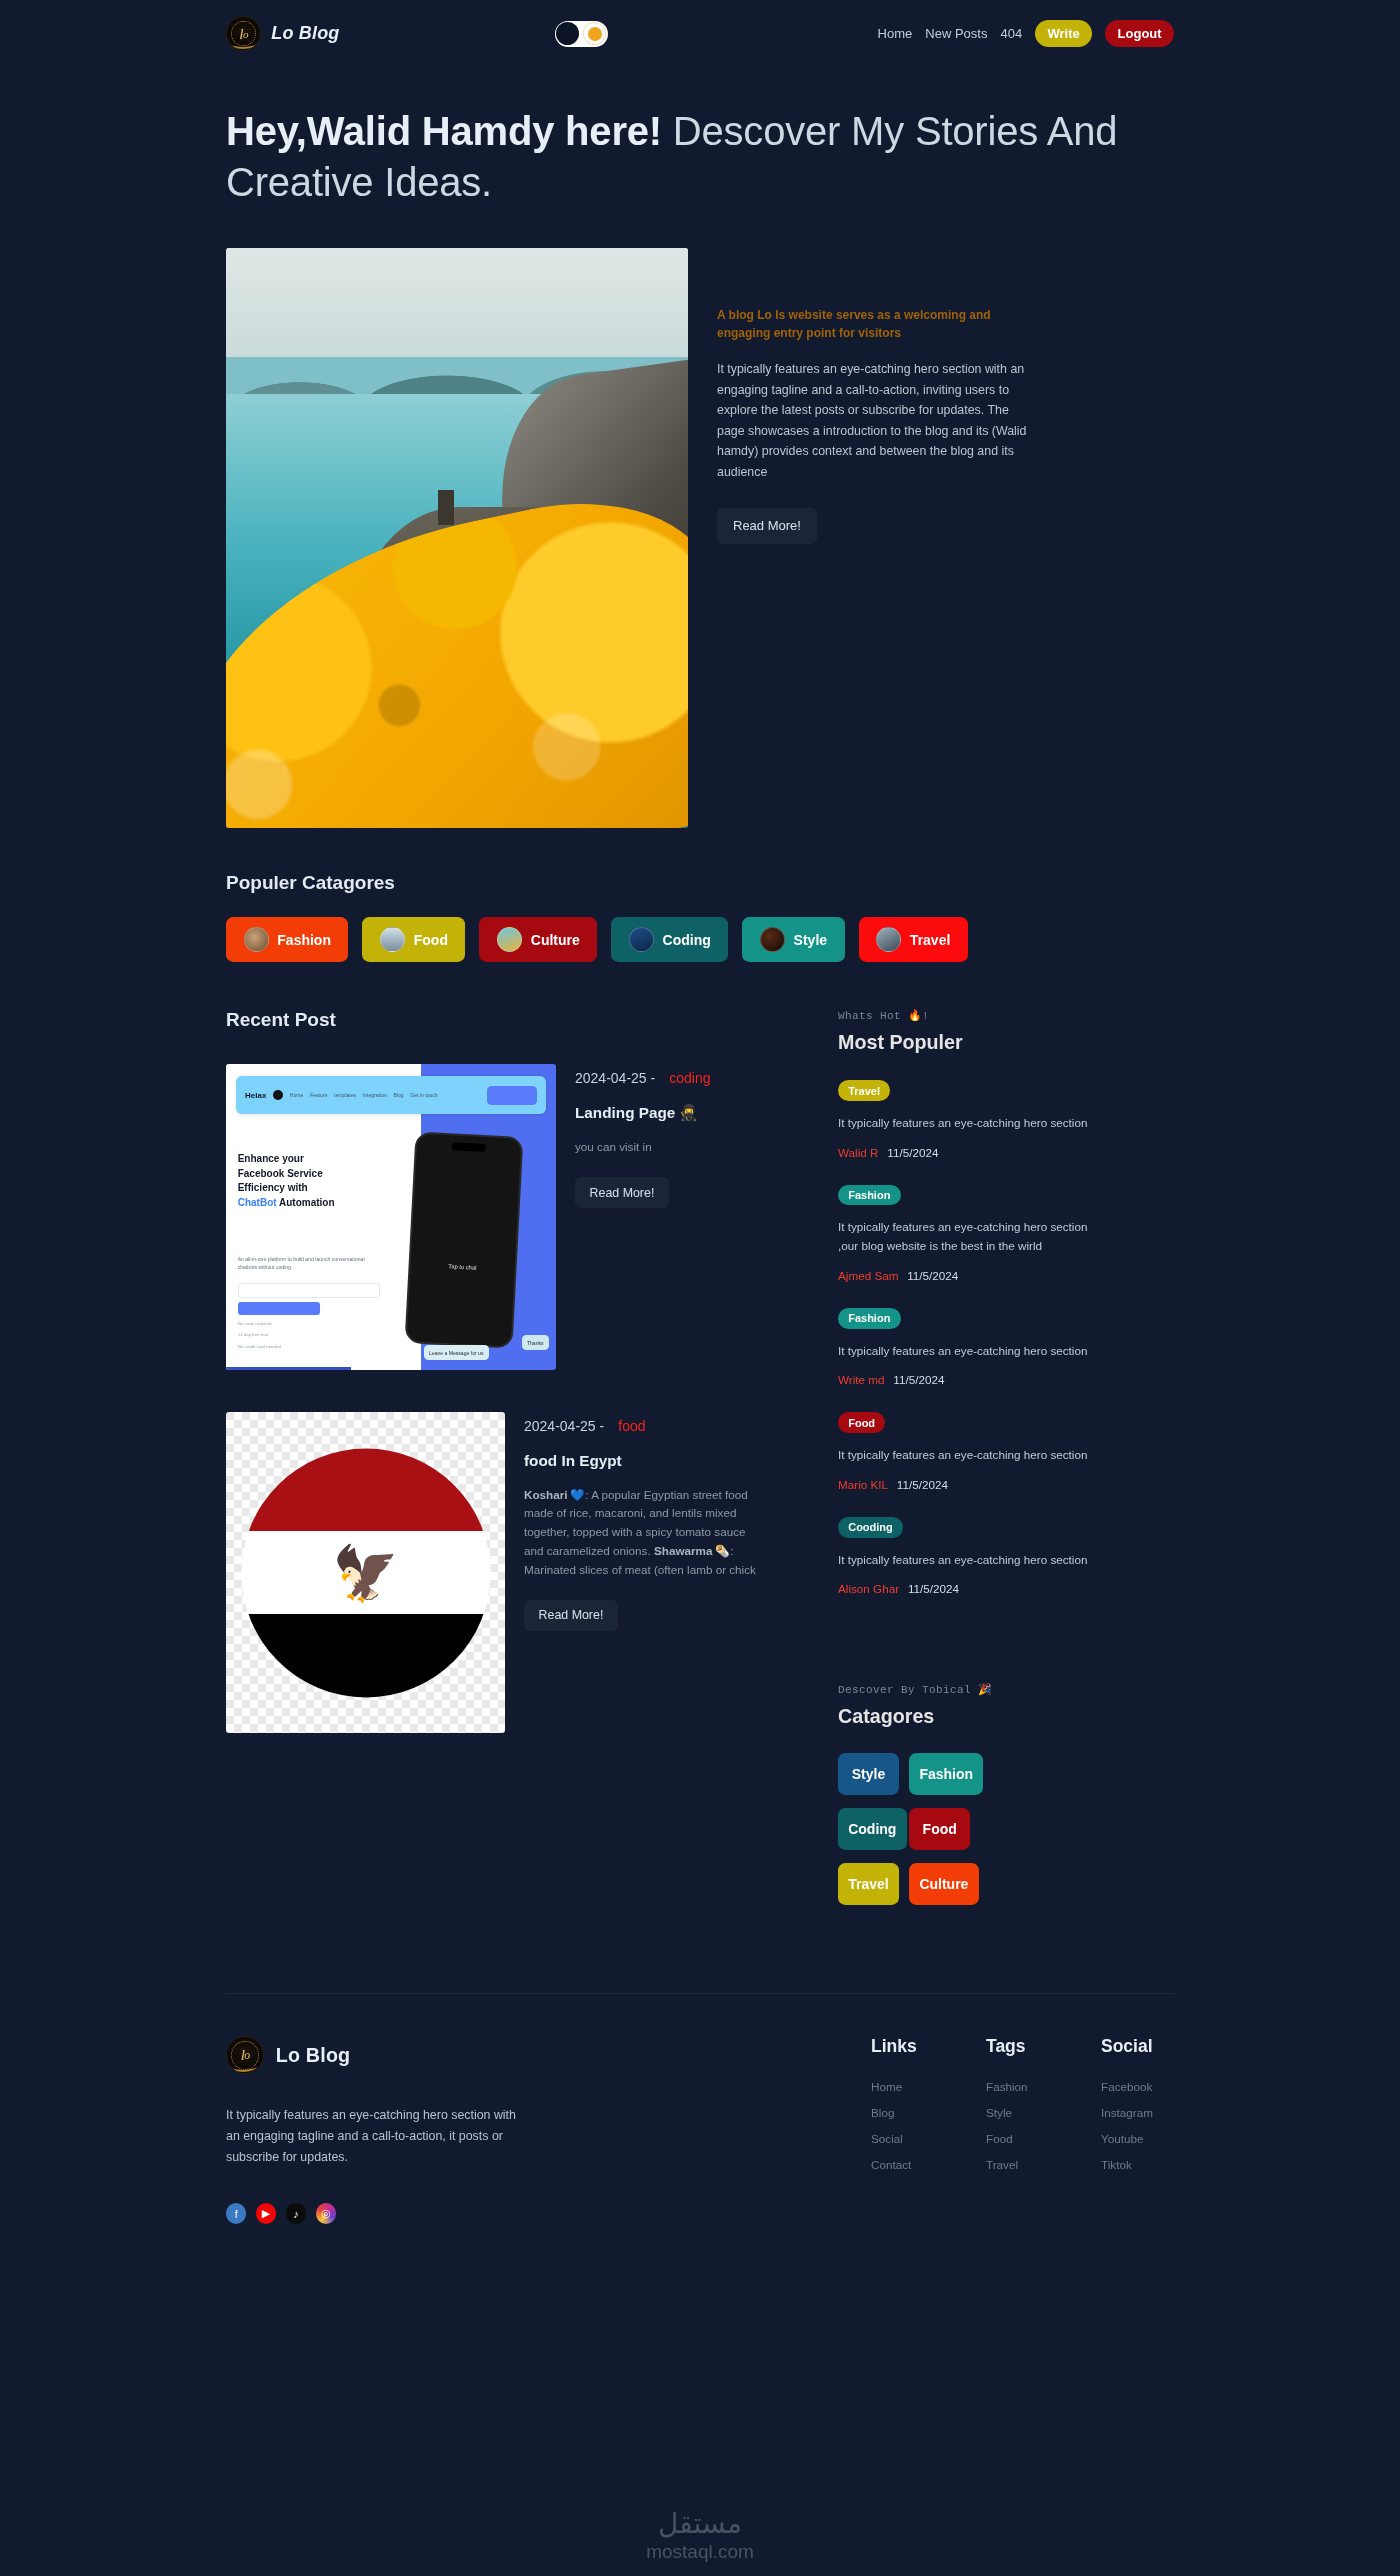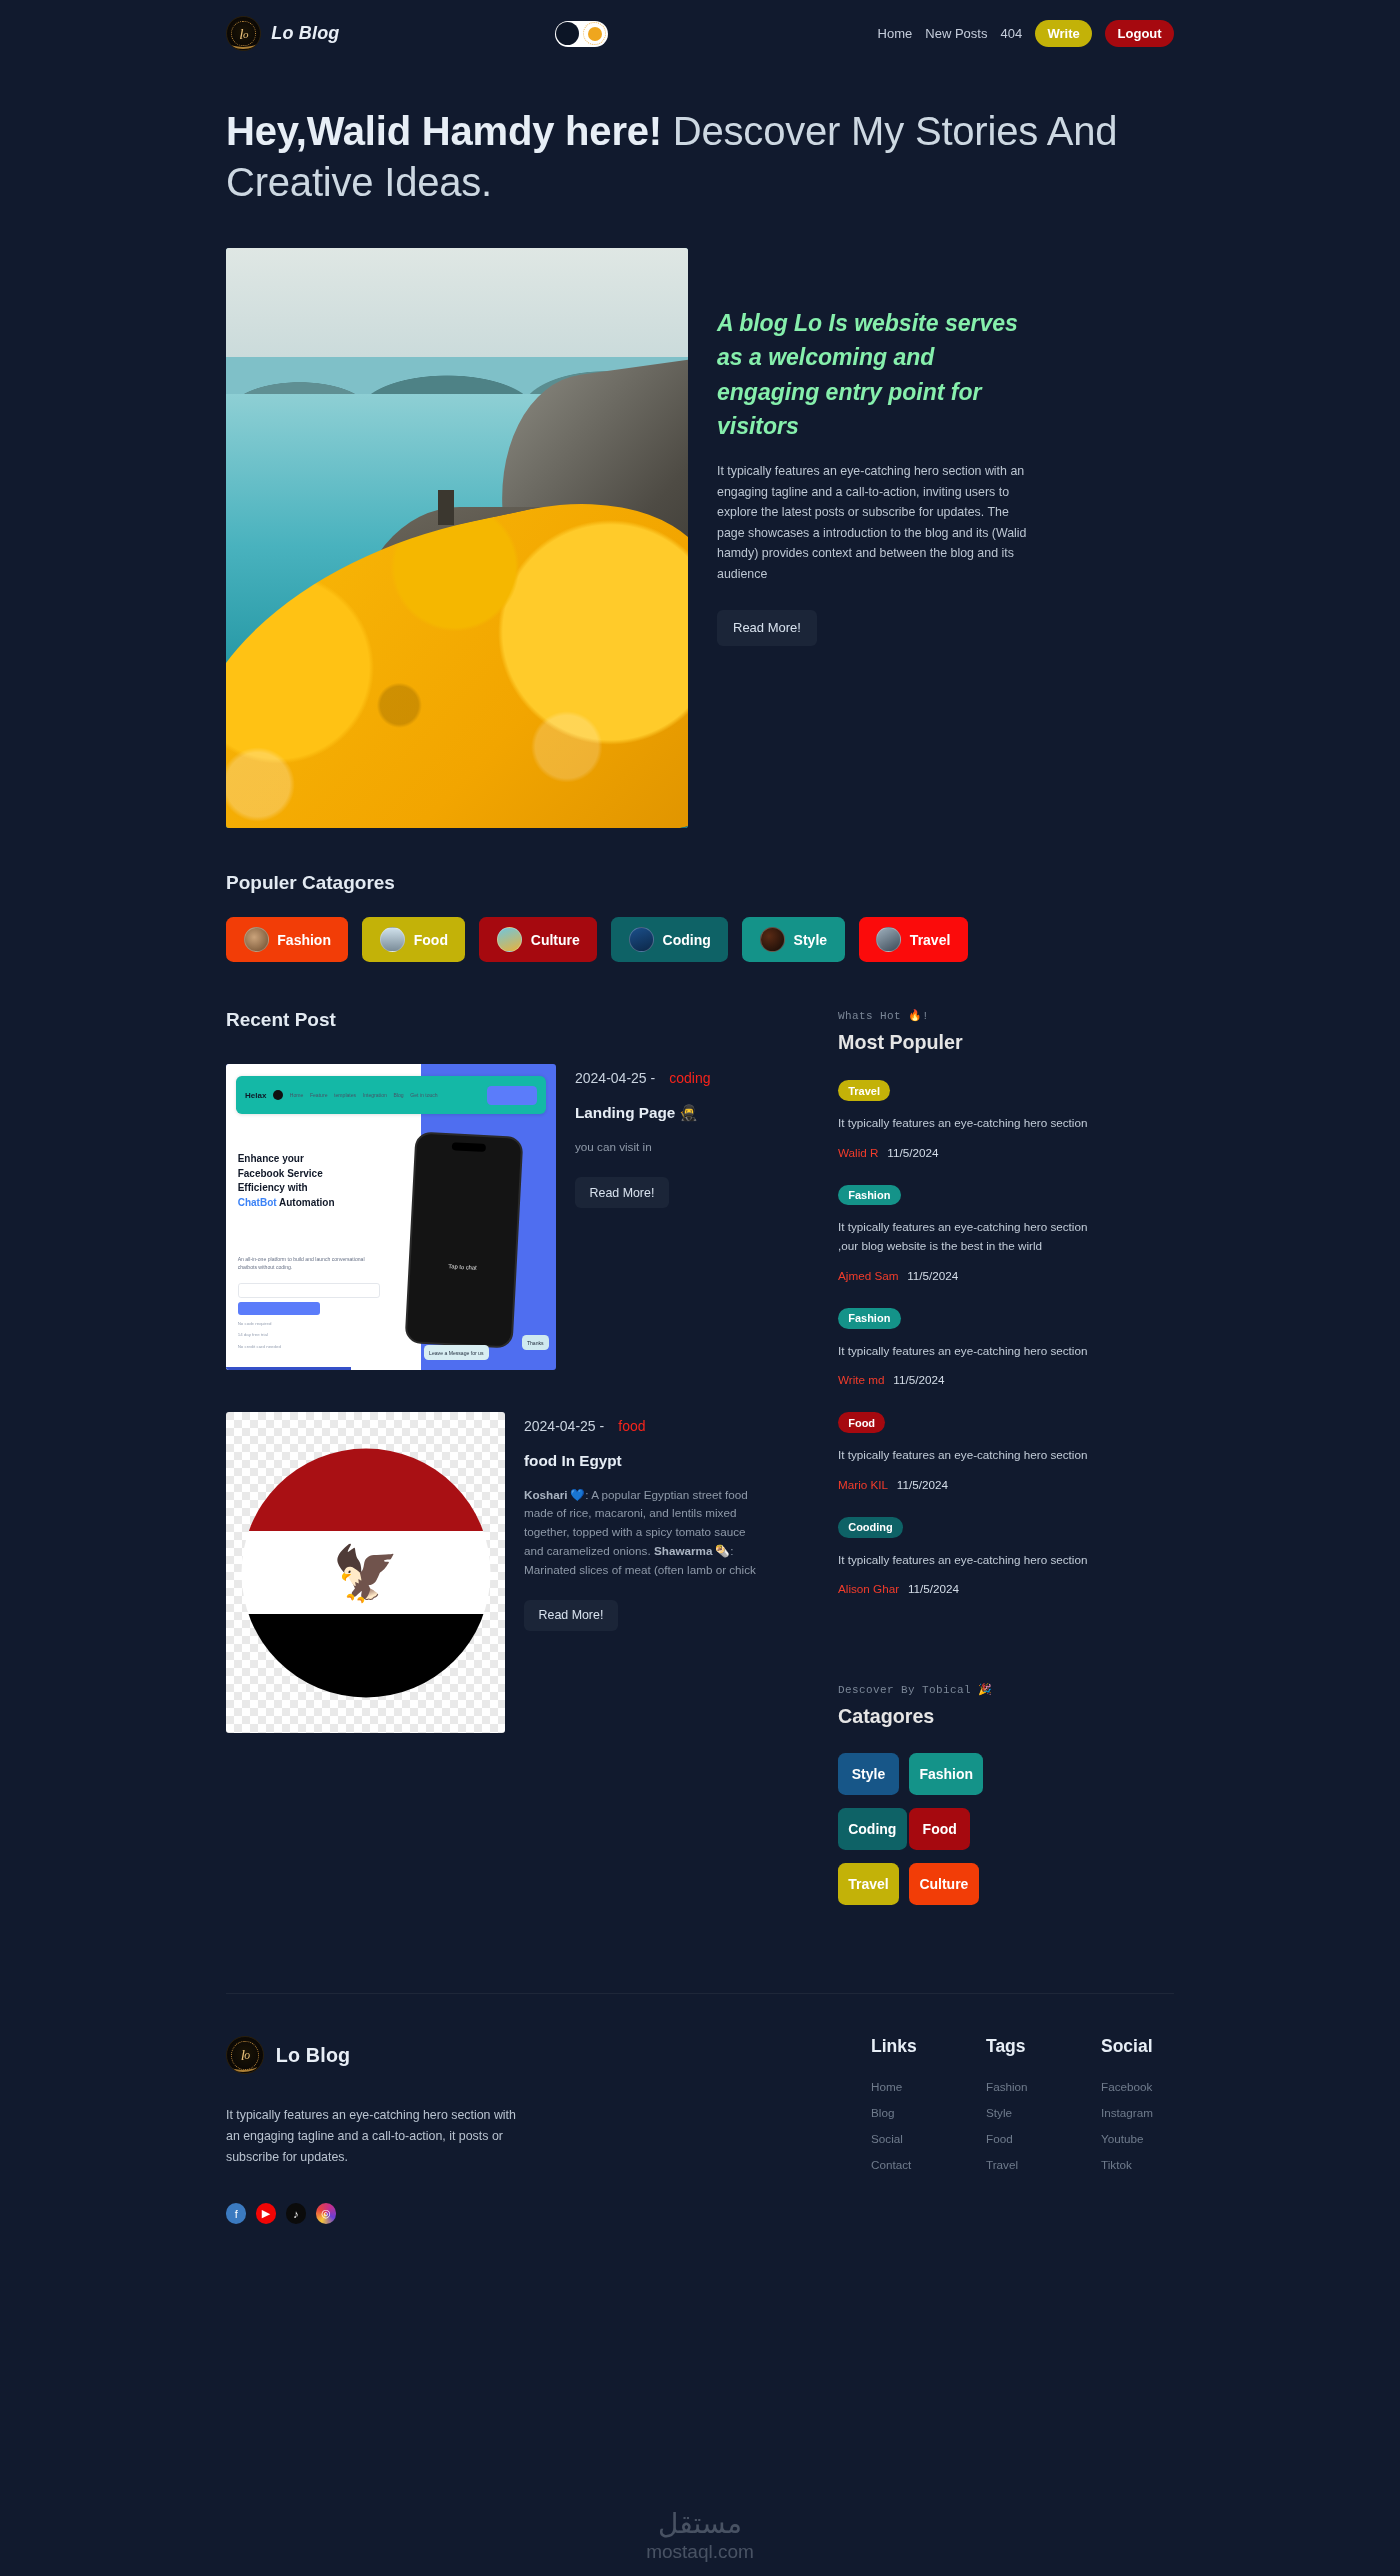--- a/index.html
+++ b/index.html
@@ -137,23 +137,22 @@
   .hero-photo .flowers::after {
     content: ""; position: absolute; inset: 0;
     background:
       radial-gradient(circle at 12% 62%, rgba(255,255,255,.25) 0 6%, transparent 7%),
       radial-gradient(circle at 40% 48%, rgba(120,80,0,.3) 0 5%, transparent 6%),
       radial-gradient(circle at 68% 70%, rgba(255,255,255,.2) 0 7%, transparent 8%);
   }
 
   .hero-copy { padding-top: 58px; }
   .hero-copy h2 {
-    font-size: 23px; line-height: 1.5; color: #86efac; font-weight: bold;
+    font-size: 12px; line-height: 1.5; color: #a16207; font-weight: bold;
     max-width: 314px;
-    font-style: italic;
   }
   .hero-copy p {
     margin-top: 17.5px; font-size: 12.4px; line-height: 1.65; color: #bcc6d2;
     max-width: 321px;
   }
   .btn-dark {
     display: inline-block; margin-top: 26px;
     background: #1b2538; color: #d8e2ee; border: none; border-radius: 5.8px;
     font-size: 13px; padding: 10.2px 16px; cursor: pointer;
     font-family: "Liberation Sans", sans-serif;
@@ -191,21 +190,21 @@
   .post-meta .cat { color: #f6241b; margin-left: 10.2px; }
   .post-title { font-size: 15.3px; font-weight: bold; color: #e6edf5; margin-top: 17.5px; }
   .post-desc { font-size: 11.7px; line-height: 1.6; color: #8e99a8; margin-top: 16px; max-width: 233px; }
   .post-desc b { color: #aab4c2; }
   .post .btn-dark { margin-top: 20.4px; font-size: 12.4px; padding: 8.8px 14.6px; }
 
   
   .shot-landing { height: 306px; background: #4f6ef0; position: relative; }
   .shot-landing .left-white { position: absolute; left:0; top:0; width: 59%; height: 100%; background: #fff; }
   .shot-landing .navbar {
-    position: absolute; left: 10.2px; top: 11.7px; right: 10.2px; height: 38px; background: #14b8a6;
+    position: absolute; left: 10.2px; top: 11.7px; right: 10.2px; height: 38px; background: #7dd3fc;
     border-radius: 5.8px; box-shadow: 0 0.7px 3.6px rgba(0,0,0,.12);
     display: flex; align-items: center; gap: 6.6px; padding: 0 8.8px;
   }
   .shot-landing .navbar .logo { font-size: 8px; font-weight: bold; color: #101828; }
   .shot-landing .navbar .dot { width: 10.2px; height: 10.2px; border-radius: 50%; background: #111; }
   .shot-landing .navbar .li { font-size: 5.1px; color: #475467; }
   .shot-landing .navbar .cta { margin-left: auto; width: 50px; height: 19px; border-radius: 4.4px; background: #5b7cfa; }
   .shot-landing .headline {
     position: absolute; left: 11.7px; top: 88px; width: 168px;
     font-size: 10px; font-weight: bold; line-height: 1.45; color: #101828;

